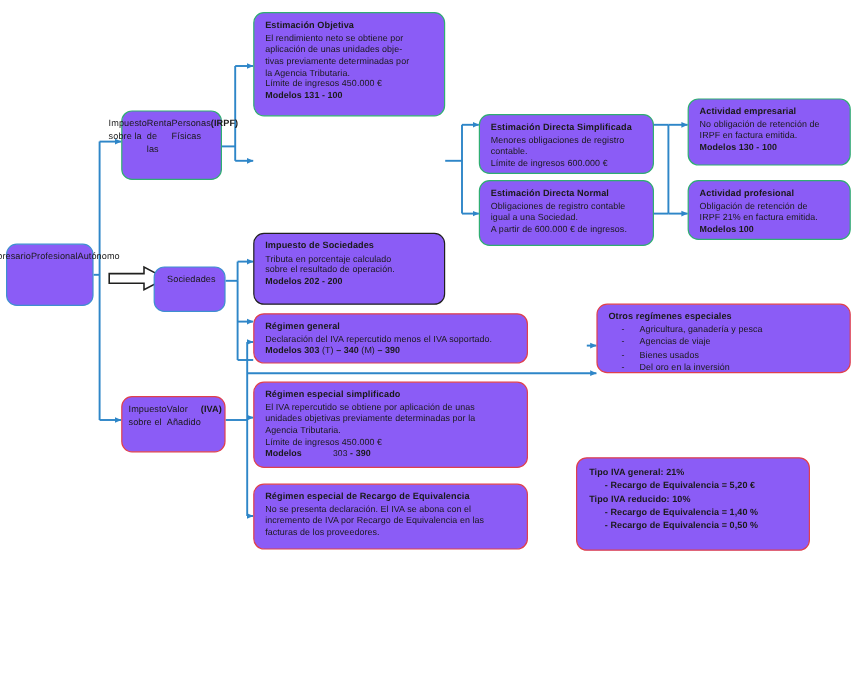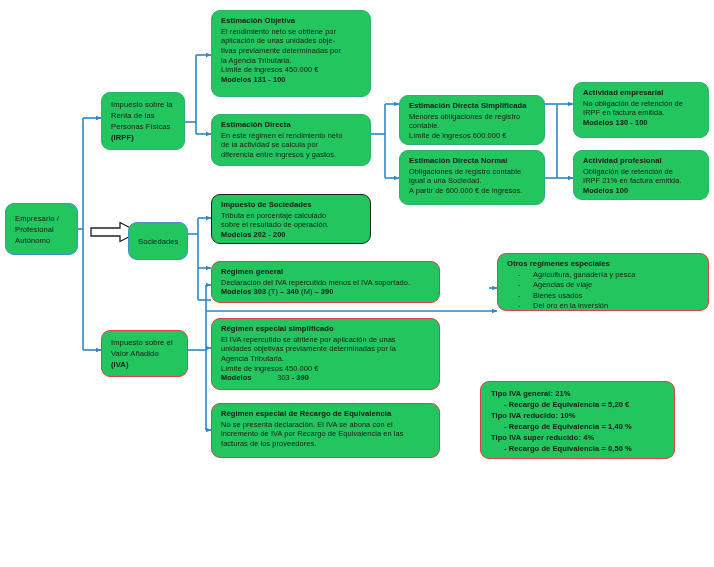--- a/index.html
+++ b/index.html
@@ -20,21 +20,21 @@
     position:absolute;
     left:0;top:0;
     width:714px;height:567px;
     pointer-events:none;
   }
   
   .node{
     position:absolute;
     box-sizing:border-box;
     border-radius:9px;
-    background:#22c55e;
+    background:#8b5cf6;
     padding:5px 7px 5px 9px;
     line-height:1.30;
     font-size:7.4px;
     letter-spacing:.01em;
   }
   .node .t{
     font-weight:bold;
     display:block;
     margin-bottom:1px;
     font-size:7.6px;
@@ -45,21 +45,21 @@
 
   
   .green{border:1.3px solid #2fae72;}
   .red{border:1.3px solid #e0404d;}
   .blue{border:1.1px solid #3f8fd0;}
   .dark{border:1.3px solid #20201f;}
 
   
   .label{
     display:flex;
-    flex-direction:column;
+    flex-direction:row;
     justify-content:center;
     padding:4px 6px 4px 9px;
     font-size:7.6px;
     line-height:1.45;
   }
 
   
   .blist{margin:1px 0 0 0;padding:0;list-style:none;}
   .blist li{
     display:block;
@@ -178,26 +178,20 @@
   <div class="node green" style="left:211px;top:10px;width:160px;height:87px;">
     <span class="t">Estimación Objetiva</span>
     <span class="l">El rendimiento neto se obtiene por</span>
     <span class="l">aplicación de unas unidades obje-</span>
     <span class="l">tivas previamente determinadas por</span>
     <span class="l">la Agencia Tributaria.</span>
     <span class="l">Límite de ingresos 450.000 €</span>
     <span class="l b">Modelos 131 - 100</span>
   </div>
 
-  <div class="node green" style="left:211px;top:114px;width:160px;height:52px;">
-    <span class="t">Estimación Directa</span>
-    <span class="l">En este régimen el rendimiento neto</span>
-    <span class="l">de la actividad se calcula por</span>
-    <span class="l">diferencia entre ingresos y gastos.</span>
-  </div>
 
   <div class="node green" style="left:399px;top:82px;width:146px;height:50px;margin-top:13px;">
     <span class="t">Estimación Directa Simplificada</span>
     <span class="l">Menores obligaciones de registro</span>
     <span class="l">contable.</span>
     <span class="l">Límite de ingresos 600.000 €</span>
   </div>
 
   <div class="node green" style="left:399px;top:150px;width:146px;height:55px;">
     <span class="t">Estimación Directa Normal</span>
@@ -213,21 +207,21 @@
     <span class="l b">Modelos 130 - 100</span>
   </div>
 
   <div class="node green" style="left:573px;top:150px;width:136px;height:50px;">
     <span class="t">Actividad profesional</span>
     <span class="l">Obligación de retención de</span>
     <span class="l">IRPF 21% en factura emitida.</span>
     <span class="l b">Modelos 100</span>
   </div>
 
-  <div class="node dark" style="left:211px;top:194px;width:160px;height:50px;">
+  <div class="node dark" style="left:211px;top:194px;width:160px;height:60px;">
     <span class="t">Impuesto de Sociedades</span>
     <span class="l">Tributa en porcentaje calculado</span>
     <span class="l">sobre el resultado de operación.</span>
     <span class="l b">Modelos 202 - 200</span>
   </div>
 
   <div class="node red" style="left:211px;top:261px;width:229px;height:42px;">
     <span class="t">Régimen general</span>
     <span class="l">Declaración del IVA repercutido menos el IVA soportado.</span>
     <span class="l"><span class="b">Modelos 303</span><span class="r"> (T) </span><span class="b">– 340</span><span class="r"> (M) </span><span class="b">– 390</span></span>
@@ -257,17 +251,16 @@
       <li>Bienes usados</li>
       <li>Del oro en la inversión</li>
     </ul>
   </div>
 
   <div class="node red rates" style="left:480px;top:381px;width:195px;height:78px;">
     <span class="top">Tipo IVA general: 21%</span>
     <span class="ind">- Recargo de Equivalencia = 5,20 €</span>
     <span class="top">Tipo IVA reducido: 10%</span>
     <span class="ind">- Recargo de Equivalencia = 1,40 %</span>
-    <span class="top">Tipo IVA super reducido: 4%</span>
     <span class="ind">- Recargo de Equivalencia = 0,50 %</span>
   </div>
 
 </div>
 
 </body></html>

